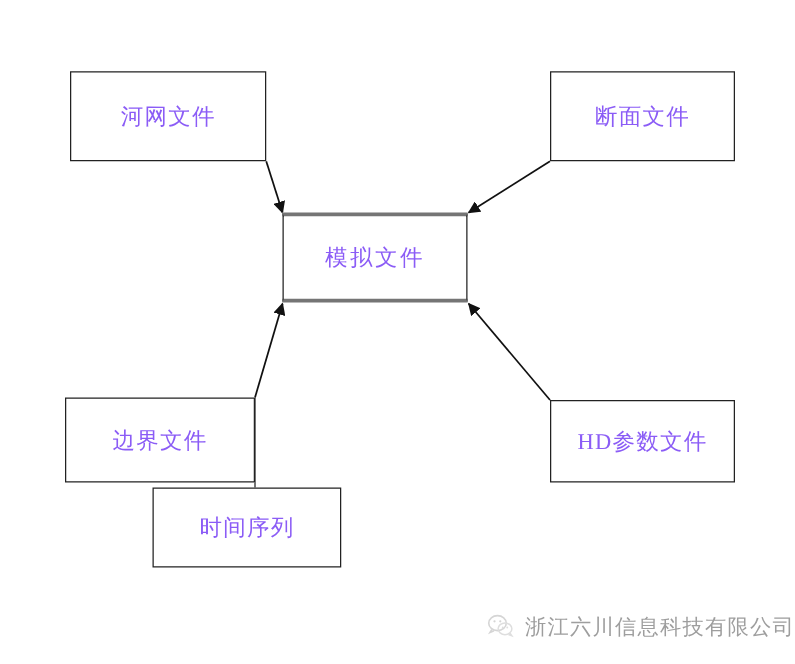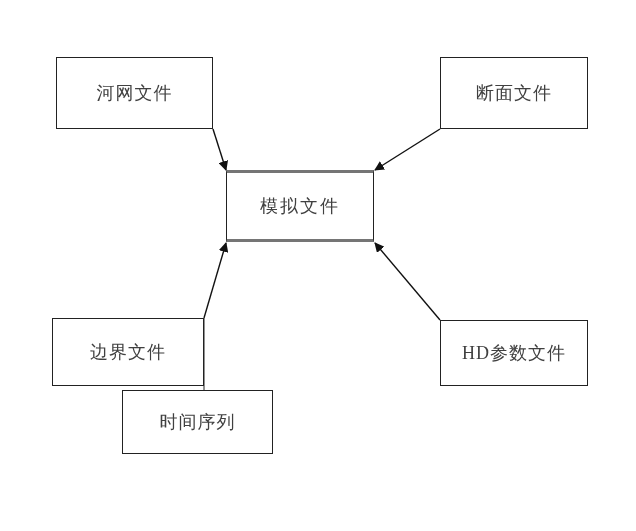--- a/index.html
+++ b/index.html
@@ -32,21 +32,21 @@
     box-sizing: border-box;
     background: #ffffff;
     border: 1px solid #222222;
     display: flex;
     align-items: center;
     justify-content: center;
     z-index: 3;
   }
   .node .label {
     font-size: 18px;
-    color: #404040;
+    color: #8b5cf6;
     letter-spacing: 1px;
     line-height: 1;
     white-space: nowrap;
   }
   
   #node-center {
     border-top: 3px solid #757575;
     border-bottom: 3px solid #757575;
     border-left: 1px solid #222222;
     border-right: 1px solid #222222;
@@ -140,14 +140,27 @@
   </div>
 
   <div class="node" id="node-hd">
     <span class="label">HD参数文件</span>
   </div>
 
   <div class="node" id="node-timeseries">
     <span class="label">时间序列</span>
   </div>
 
+  <div id="footer-watermark">
+    <svg class="wm-logo" viewBox="0 0 24 24" xmlns="http://www.w3.org/2000/svg">
+      <ellipse cx="10" cy="9.5" rx="7" ry="6" fill="none" stroke="#b3b3b3" stroke-width="1.3"></ellipse>
+      <circle cx="7.6" cy="8" r="0.9" fill="#b3b3b3"></circle>
+      <circle cx="12.2" cy="8" r="0.9" fill="#b3b3b3"></circle>
+      <path d="M 5.5 14.5 L 4 17 L 7.2 15.6" fill="none" stroke="#b3b3b3" stroke-width="1.3"></path>
+      <ellipse cx="16" cy="14" rx="5.5" ry="4.7" fill="none" stroke="#c4c4c4" stroke-width="1.2"></ellipse>
+      <circle cx="14.2" cy="13" r="0.75" fill="#c4c4c4"></circle>
+      <circle cx="17.8" cy="13" r="0.75" fill="#c4c4c4"></circle>
+      <path d="M 20 17.6 L 21.4 19.6 L 18.8 18.6" fill="none" stroke="#c4c4c4" stroke-width="1.2"></path>
+    </svg>
+    <span class="wm-text">浙江六川信息科技有限公司</span>
+  </div>
 
 </div>
 
 </body></html>

